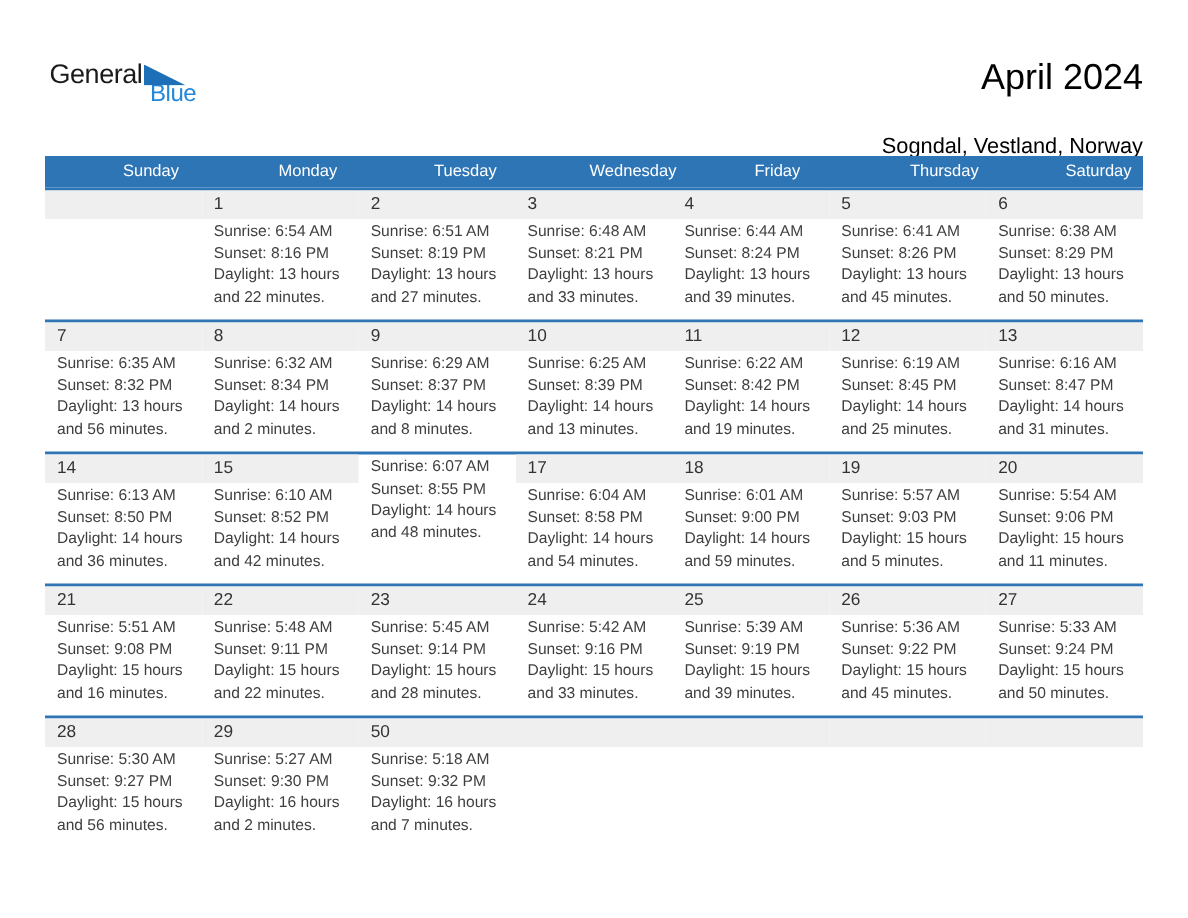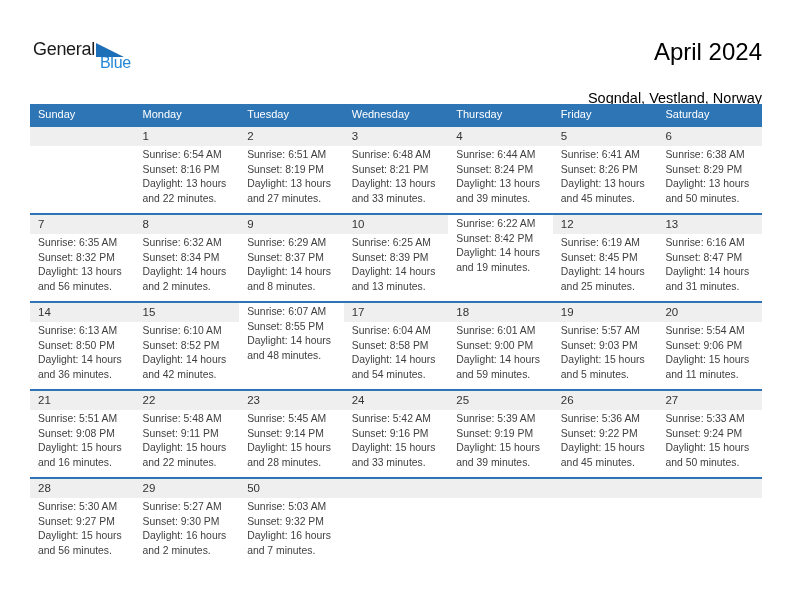--- a/index.html
+++ b/index.html
@@ -14,21 +14,21 @@
   .logo-triangle{display:inline-block;width:28px;height:14px;margin-left:1px;margin-bottom:1px;
     background:#1d6fb8;clip-path:polygon(0 0,100% 100%,0 100%);}
   .logo-blue{font-size:16px;color:#2487d8;margin-left:67px;margin-top:-3px;letter-spacing:-0.3px;}
   
   .title-block{position:absolute;right:30px;top:38px;text-align:right;}
   .month-title{font-size:24px;color:#000000;}
   .location{font-size:14.5px;color:#000000;margin-top:24px;}
   
   .calendar{position:absolute;left:30px;top:104px;width:732px;}
   .weekday-row{display:grid;grid-template-columns:repeat(7,1fr);background:#2e75b6;height:21px;}
-  .weekday-cell{color:#ffffff;font-size:11px;padding:4px 0 0 8px;box-sizing:border-box;}
+  .weekday-cell{color:#ffffff;font-size:11px;padding:4px 0 0 8px;box-sizing:border-box;margin-left:44px;}
   .week-row{display:grid;grid-template-columns:repeat(7,1fr);border-top:2px solid #2e75b6;min-height:86px;}
   .day-cell{box-sizing:border-box;}
   .day-num{height:19px;background:#efefef;font-size:11.5px;color:#333333;
     padding:3px 0 0 8px;box-sizing:border-box;}
   .day-body{padding:2px 4px 0 8px;font-size:10.4px;color:#3f3f3f;line-height:1.4;}
   .day-body div{margin:0;}
   .daylight{white-space:pre-line;}
 </style>
 </head>
 <body>
@@ -47,22 +47,22 @@
     <div class="month-title">April 2024</div>
     <div class="location">Sogndal, Vestland, Norway</div>
   </div>
 
   <div class="calendar">
     <div class="weekday-row">
       <div class="weekday-cell">Sunday</div>
       <div class="weekday-cell">Monday</div>
       <div class="weekday-cell">Tuesday</div>
       <div class="weekday-cell">Wednesday</div>
+      <div class="weekday-cell">Friday</div>
       <div class="weekday-cell">Thursday</div>
-      <div class="weekday-cell">Friday</div>
       <div class="weekday-cell">Saturday</div>
     </div>
     <div id="weeks">
         <div class="week-row">
           <div class="day-cell">
             <div class="day-num"></div>
           </div>
           <div class="day-cell">
             <div class="day-num">1</div>
             <div class="day-body">
@@ -149,20 +149,21 @@
           <div class="day-cell">
             <div class="day-num">10</div>
             <div class="day-body">
               <div>Sunrise: 6:25 AM</div>
               <div>Sunset: 8:39 PM</div>
               <div class="daylight">Daylight: 14 hours
 and 13 minutes.</div>
             </div>
           </div>
           <div class="day-cell">
+            <div class="day-num">11</div>
             <div class="day-body">
               <div>Sunrise: 6:22 AM</div>
               <div>Sunset: 8:42 PM</div>
               <div class="daylight">Daylight: 14 hours
 and 19 minutes.</div>
             </div>
           </div>
           <div class="day-cell">
             <div class="day-num">12</div>
             <div class="day-body">
@@ -326,21 +327,21 @@
             <div class="day-body">
               <div>Sunrise: 5:27 AM</div>
               <div>Sunset: 9:30 PM</div>
               <div class="daylight">Daylight: 16 hours
 and 2 minutes.</div>
             </div>
           </div>
           <div class="day-cell">
             <div class="day-num">50</div>
             <div class="day-body">
-              <div>Sunrise: 5:03 AM</div>
+              <div>Sunrise: 5:18 AM</div>
               <div>Sunset: 9:32 PM</div>
               <div class="daylight">Daylight: 16 hours
 and 7 minutes.</div>
             </div>
           </div>
           <div class="day-cell">
             <div class="day-num"></div>
           </div>
           <div class="day-cell">
             <div class="day-num"></div>

